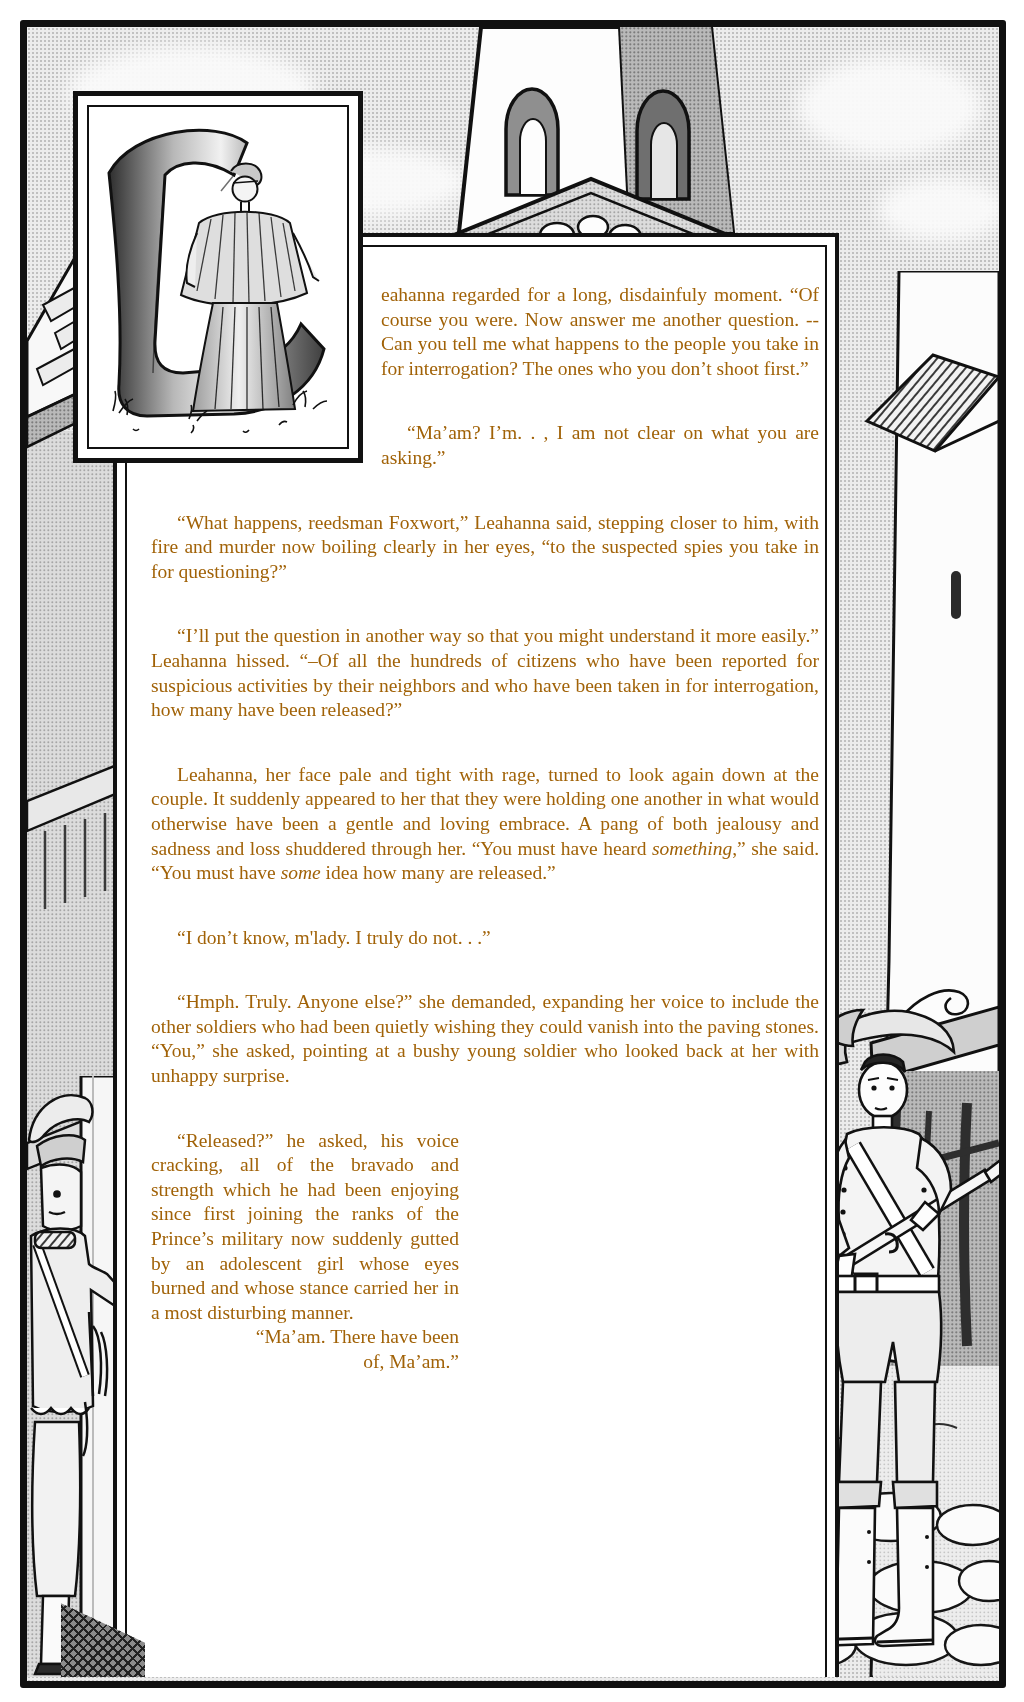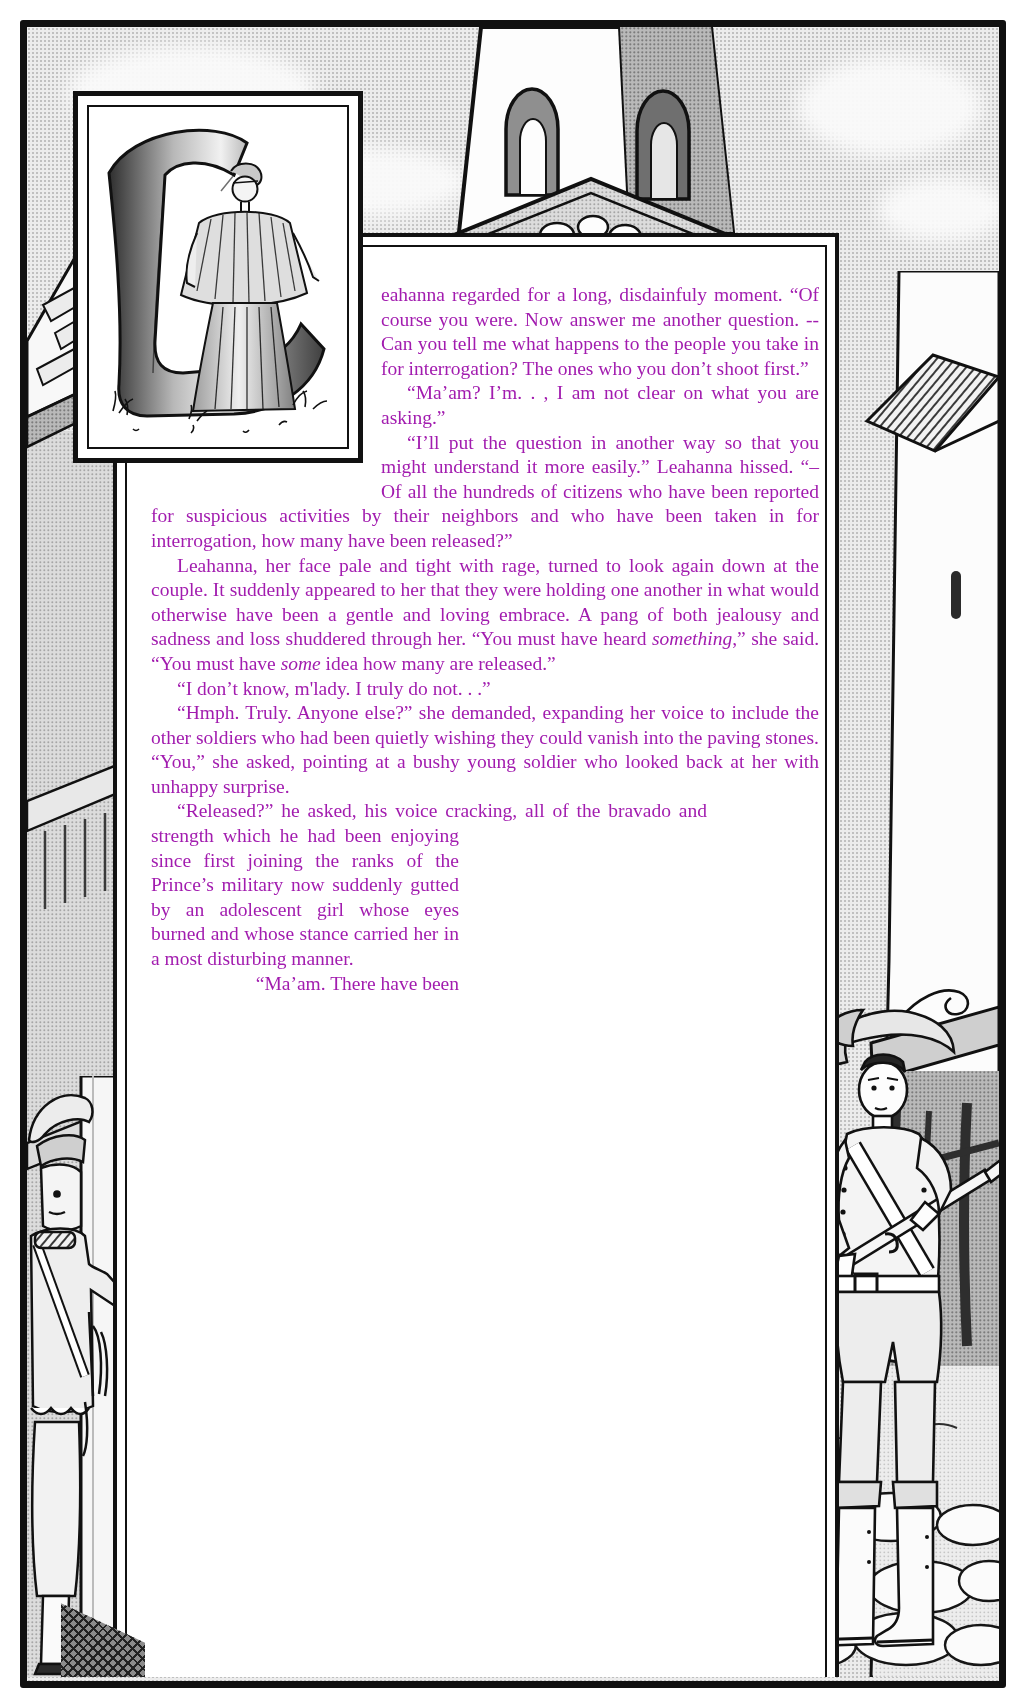--- a/index.html
+++ b/index.html
@@ -13,26 +13,26 @@
   .abs{position:absolute;}
   .cloud{position:absolute;background:#fafafa;border-radius:50%;filter:blur(9px);opacity:.95;}
 
   
   .story-panel{position:absolute;left:86px;top:206px;width:726px;height:1444px;
         background:#fff;border:4px solid #111;border-bottom:none;z-index:12;box-sizing:border-box;}
   .story-panel .inner-line{position:absolute;left:8px;right:8px;top:8px;bottom:0;
         border:2px solid #111;border-bottom:none;pointer-events:none;}
   .story-text{position:absolute;left:0;top:0;right:0;bottom:0;
         padding:46px 16px 0 34px;box-sizing:border-box;
-        font-size:19.5px;line-height:24.6px;color:#a21caf;text-align:justify;}
+        font-size:19.5px;line-height:24.6px;color:#a16207;text-align:justify;}
   .sp-dropcap{float:left;width:230px;height:214px;}
   .sp-right1{float:right;width:112px;height:25px;}
   .sp-right2{float:right;clear:right;width:360px;height:620px;}
   .para{margin:0;}
-  .para.indent{text-indent:26px;}
+  .para.indent{text-indent:26px;margin-top:40px;}
   .it{font-style:italic;}
   .maam-block{text-align:right;padding-right:34px;}
   .clearfix{clear:both;}
 
   
   .dropcap-panel{position:absolute;left:46px;top:64px;width:290px;height:372px;
         background:#fff;border:5px solid #111;z-index:14;box-sizing:border-box;}
   .dropcap-panel .inner-line{position:absolute;left:9px;top:9px;right:9px;bottom:9px;
         border:2px solid #111;pointer-events:none;}
   .dropcap-art{position:absolute;left:15px;top:15px;}
@@ -147,31 +147,33 @@
     <rect x="10" y="1095" width="126" height="311" fill="url(#dotsLight)"></rect>
   </svg>
 
   <div class="story-panel">
     <div class="inner-line"></div>
     <div class="story-text">
       <div class="sp-dropcap"></div>
       <div>
             <p class="para"><span>eahanna regarded for a long, disdainfuly moment.  “Of course you were.  Now answer me another question.  --Can you tell me what happens to the people you take in for interrogation?  The ones who you don’t shoot first.”</span></p>
             <p class="para indent"><span>“Ma’am?  I’m. . , I am not clear on what you are asking.”</span></p>
+            <p class="para indent"><span>“What happens, reedsman Foxwort,” Leahanna said, stepping closer to him, with fire and murder now boiling clearly in her eyes, “to the suspected spies you take in for questioning?”</span></p>
             <p class="para indent"><span>“I’ll put the question in another way so that you might understand it more easily.” Leahanna hissed.  “–Of all the hundreds of citizens who have been reported for suspicious activities by their neighbors and who have been taken in for interrogation, how many have been released?”</span></p>
             <p class="para indent"><span>Leahanna, her face pale and tight with rage, turned to look again down at the couple.  It suddenly appeared to her that they were holding one another in what would otherwise have been a gentle and loving embrace.  A pang of both jealousy and sadness and loss shuddered through her. “You must have heard </span><span class="it">something</span><span>,” she said. “You must have </span><span class="it">some</span><span> idea how many are released.”</span></p>
             <p class="para indent"><span>“I don’t know, m'lady.  I truly do not. . .”</span></p>
             <p class="para indent"><span>“Hmph.  Truly.  Anyone else?” she demanded, expanding her voice to include the other soldiers who had been quietly wishing they could vanish into the paving stones.  “You,” she asked, pointing at a bushy young soldier who looked back at her with unhappy surprise.</span></p>
           </div>
       <div class="sp-right1"></div>
       <div class="sp-right2"></div>
       <div>
             <p class="para indent"><span>“Released?” he asked, his voice cracking, all of the bravado and strength which he had been enjoying since first joining the ranks of the Prince’s military now suddenly gutted by an adolescent girl whose eyes burned and whose stance carried her in a most disturbing manner.</span></p>
             <div class="maam-block">
               <div>“Ma’am.  There have been</div>
+              <div>of, Ma’am.”</div>
             </div>
           </div>
       <div class="clearfix"></div>
     </div>
   </div>
 
   <div class="dropcap-panel">
     <div class="inner-line"></div>
     <span class="sr">L</span>
     <svg class="dropcap-art" width="250" height="332" viewBox="0 0 250 332">

